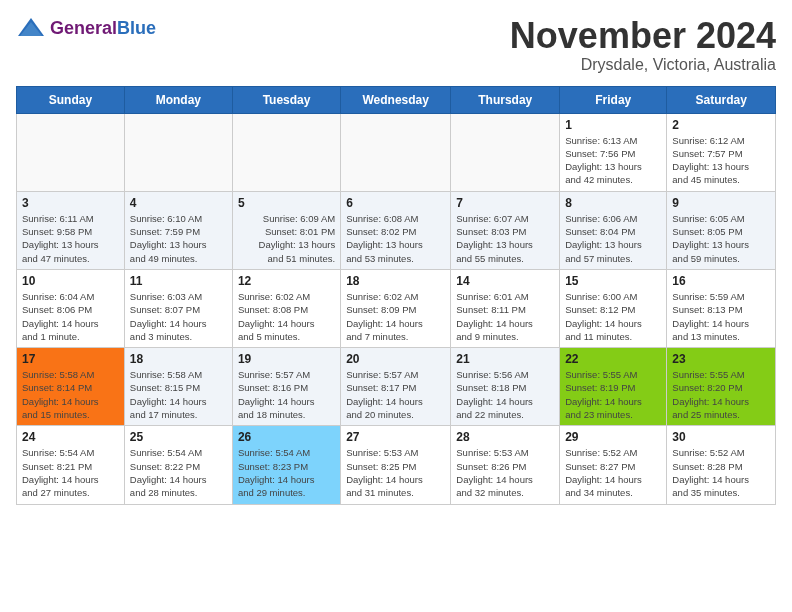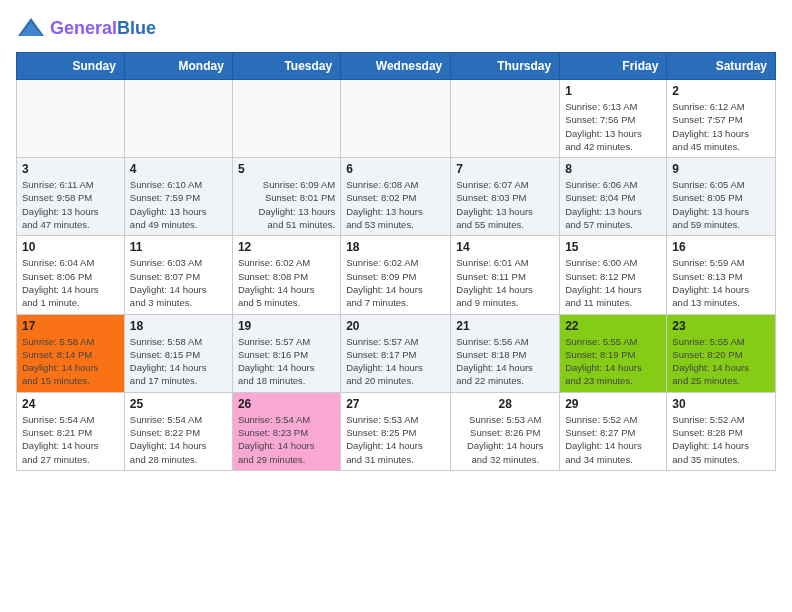--- a/index.html
+++ b/index.html
@@ -43,21 +43,21 @@
       border-collapse: collapse;
       border: 1px solid #ccc;
     }
     .calendar th {
       background-color: #2a6ebb;
       color: #fff;
       font-size: 12px;
       font-weight: bold;
       padding: 6px 8px;
       border: 1px solid #1e5ca0;
-      text-align: right;
+      text-align: center;
     }
     .calendar td {
       vertical-align: top;
       border: 1px solid #ccc;
       padding: 4px 5px;
       font-size: 10px;
       color: #333;
       width: 113px;
       min-height: 80px;
       background: #fff;
@@ -88,24 +88,28 @@
 <body>
 
 <div class="header-area">
   <div class="logo">
     <svg class="logo-icon" viewBox="0 0 30 24" xmlns="http://www.w3.org/2000/svg">
       <polygon points="15,2 28,20 2,20" fill="#2a6ebb"></polygon>
       <polygon points="15,6 26,20 4,20" fill="#5b9bd5" opacity="0.5"></polygon>
     </svg>
     <div>
       <div style="display:flex; gap:0;">
-        <span style="font-size:18px;font-weight:bold;color:#8b5cf6;">General</span>
+        <span style="font-size:18px;font-weight:bold;color:#701a75;">General</span>
         <span style="font-size:18px;font-weight:bold;color:#2a6ebb;">Blue</span>
       </div>
     </div>
+  </div>
+  <div class="title-area">
+    <div class="month-title">November 2024</div>
+    <div class="location-title">Drysdale, Victoria, Australia</div>
   </div>
 </div>
 
 <table class="calendar">
   <thead>
     <tr>
     <th>Sunday</th>
         <th>Monday</th>
         <th>Tuesday</th>
         <th>Wednesday</th>
@@ -297,35 +301,35 @@
 Daylight: 14 hours
 and 27 minutes.</div>
         </td>
         <td style="background: rgb(255, 255, 255);">
           <span class="day-number">25</span>
           <div class="day-info" style="white-space: pre-line;">Sunrise: 5:54 AM
 Sunset: 8:22 PM
 Daylight: 14 hours
 and 28 minutes.</div>
         </td>
-        <td style="background: #f9a8d4; margin-top: 44px;">
+        <td style="background: #7dd3fc; margin-top: 44px;">
           <span class="day-number">26</span>
           <div class="day-info" style="white-space: pre-line;">Sunrise: 5:54 AM
 Sunset: 8:23 PM
 Daylight: 14 hours
 and 29 minutes.</div>
         </td>
         <td style="background: rgb(255, 255, 255);">
           <span class="day-number">27</span>
           <div class="day-info" style="white-space: pre-line;">Sunrise: 5:53 AM
 Sunset: 8:25 PM
 Daylight: 14 hours
 and 31 minutes.</div>
         </td>
-        <td style="background: rgb(255, 255, 255); text-align: center;">
+        <td style="background: rgb(255, 255, 255);">
           <span class="day-number">28</span>
           <div class="day-info" style="white-space: pre-line;">Sunrise: 5:53 AM
 Sunset: 8:26 PM
 Daylight: 14 hours
 and 32 minutes.</div>
         </td>
         <td style="background: rgb(255, 255, 255);">
           <span class="day-number">29</span>
           <div class="day-info" style="white-space: pre-line;">Sunrise: 5:52 AM
 Sunset: 8:27 PM

